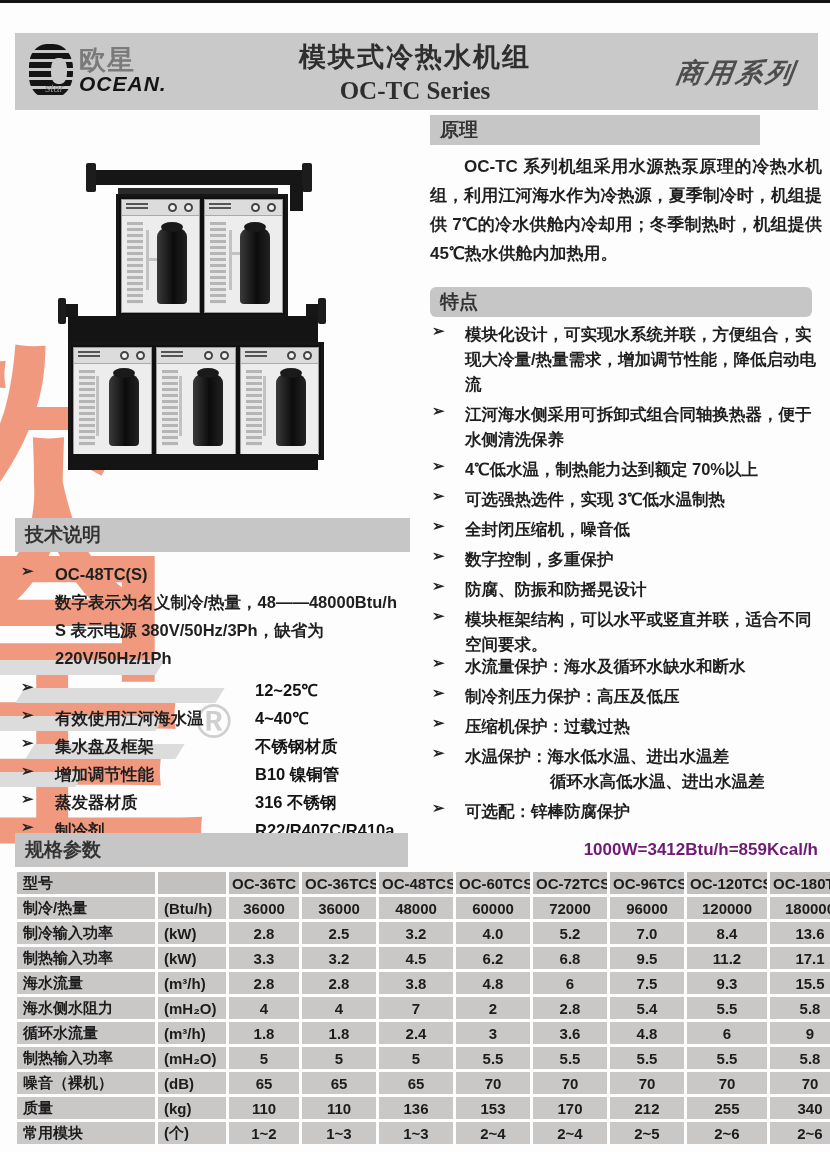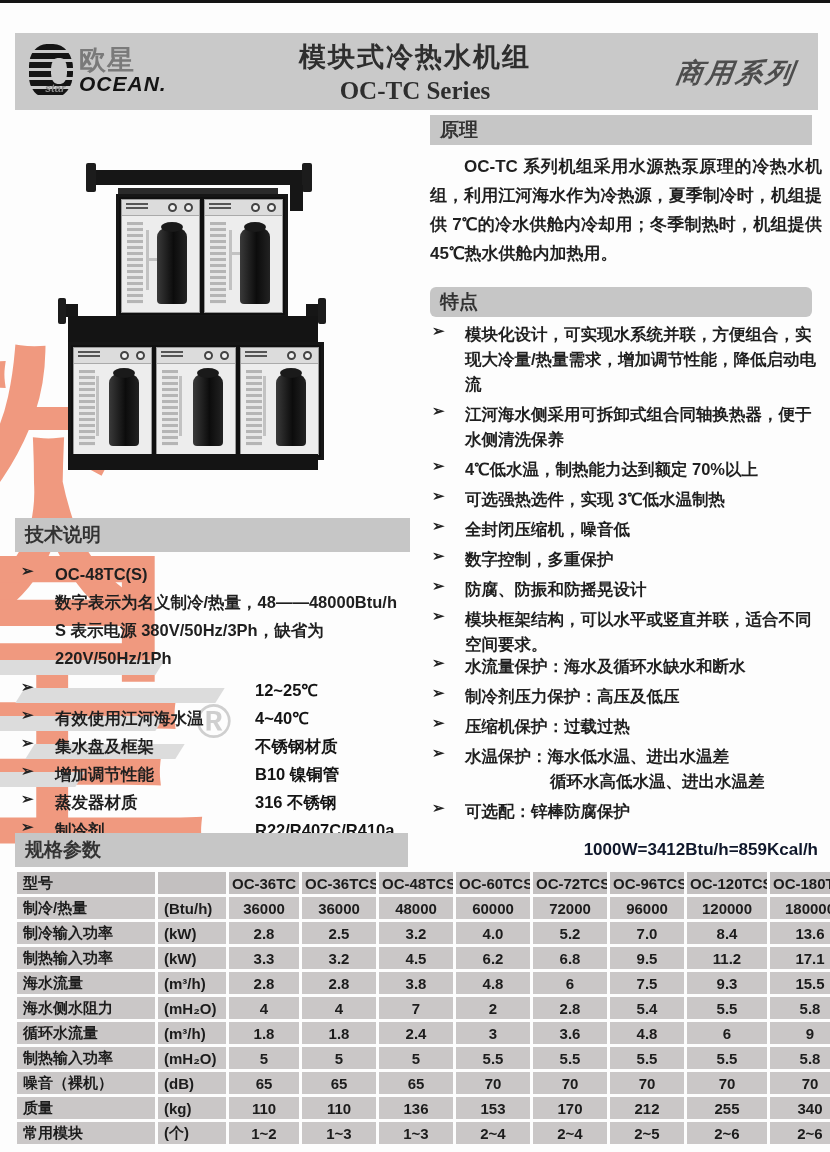--- a/index.html
+++ b/index.html
@@ -26,34 +26,34 @@
   .logo { position:absolute; left:14px; top:9px; width:150px; height:60px; }
   .logo-o {
     position:absolute; left:0; top:2px; width:44px; height:54px; border-radius:40% 45% 45% 40%;
     background:repeating-linear-gradient(180deg,#141414 0 6px,#c9c9c9 6px 9px);
   }
   .logo-o::after {
     content:""; position:absolute; right:6px; top:14px; width:16px; height:26px;
     background:#c9c9c9; border-radius:40%;
   }
   .logo-cn { position:absolute; left:50px; top:0; font-size:27px; font-weight:800; color:#7a7a7a; letter-spacing:1px; }
-  .logo-star { position:absolute; left:16px; top:40px; font-size:11px; font-weight:700; color:#8a8a8a; font-style:italic; }
+  .logo-star { position:absolute; left:16px; top:40px; font-size:11px; font-weight:400; color:#8a8a8a; font-style:italic; }
   .logo-en { position:absolute; left:50px; top:30px; font-size:21px; font-weight:800; font-style:italic; color:#141414; letter-spacing:1px;text-align:right; }
   .title-wrap { position:absolute; left:220px; top:6px; width:360px; text-align:center; }
   .title-cn { font-size:27px; font-weight:800; color:#2e2e2e; letter-spacing:2px; }
   .title-en { font-size:25px; font-weight:700; color:#2e2e2e; font-family:"Liberation Serif",serif; margin-top:2px; }
   .series {
     position:absolute; right:22px; top:22px; font-size:27px; font-weight:700; color:#4d4d4d;
     font-family:"Liberation Serif",serif; font-style:italic; transform:skewX(-8deg); letter-spacing:3px;
   }
 
   
   .bar { position:absolute; background:#c6c6c6; z-index:2; }
   .bar .bar-label { font-size:19px; font-weight:800; color:#333; padding-left:10px; }
-  .bar-principle { left:430px; top:115px; width:382px; height:30px; line-height:30px; }
+  .bar-principle { left:430px; top:115px; width:330px; height:30px; line-height:30px; }
   .bar-features  { left:430px; top:287px; width:382px; height:30px; line-height:30px;border-radius:6px; }
   .bar-protect   { left:430px; top:617px; width:382px; height:30px; line-height:30px; }
   .bar-tech      { left:15px;  top:518px; width:395px; height:34px; line-height:34px; }
   .bar-specs     { left:15px;  top:833px; width:393px; height:34px; line-height:34px; }
 
   
   .principle-text {
     position:absolute; left:430px; top:152px; width:392px; z-index:2;
     font-size:17px; line-height:29px; font-weight:600; color:#1f1f1f;
     text-indent:2em; text-align:justify;
@@ -78,21 +78,21 @@
   .tech-model .marker { position:absolute; left:6px; top:2px; font-size:15px; font-weight:700; color:#222; }
   .tech-model .tline { display:block; margin-left:40px; font-size:16.5px; line-height:28px; font-weight:700; color:#1f1f1f; }
   .tech-row { position:relative; height:28px; }
   .tech-row .marker { position:absolute; left:6px; top:2px; font-size:15px; font-weight:700; color:#222; }
   .tech-row .tlabel { position:absolute; left:40px; top:0; font-size:16.5px; line-height:28px; font-weight:700; color:#1f1f1f; }
   .tech-row .tvalue { position:absolute; left:240px; top:0; font-size:16.5px; line-height:28px; font-weight:700; color:#141414; }
 
   
   .spec-note {
     position:absolute; right:12px; top:840px; z-index:2;
-    font-size:17px; font-weight:700; color:#0f172a;
+    font-size:17px; font-weight:700; color:#701a75;
   }
   .spec-table-wrap { position:absolute; left:14px; top:869px; width:803px; z-index:2; }
   table.spec { border-collapse:separate; border-spacing:3px; width:803px; table-layout:fixed; }
   table.spec td {
     background:#cac7c7; font-size:15px; font-weight:700; color:#1c1c1c;
     padding:1px 3px; height:20px; white-space:nowrap; overflow:hidden; text-align:center;
   }
   table.spec td.lab { text-align:left; padding-left:6px; }
   table.spec tr.hdr td { background:#c3c0c0; }
   table.spec td.num { font-size:15px; }

